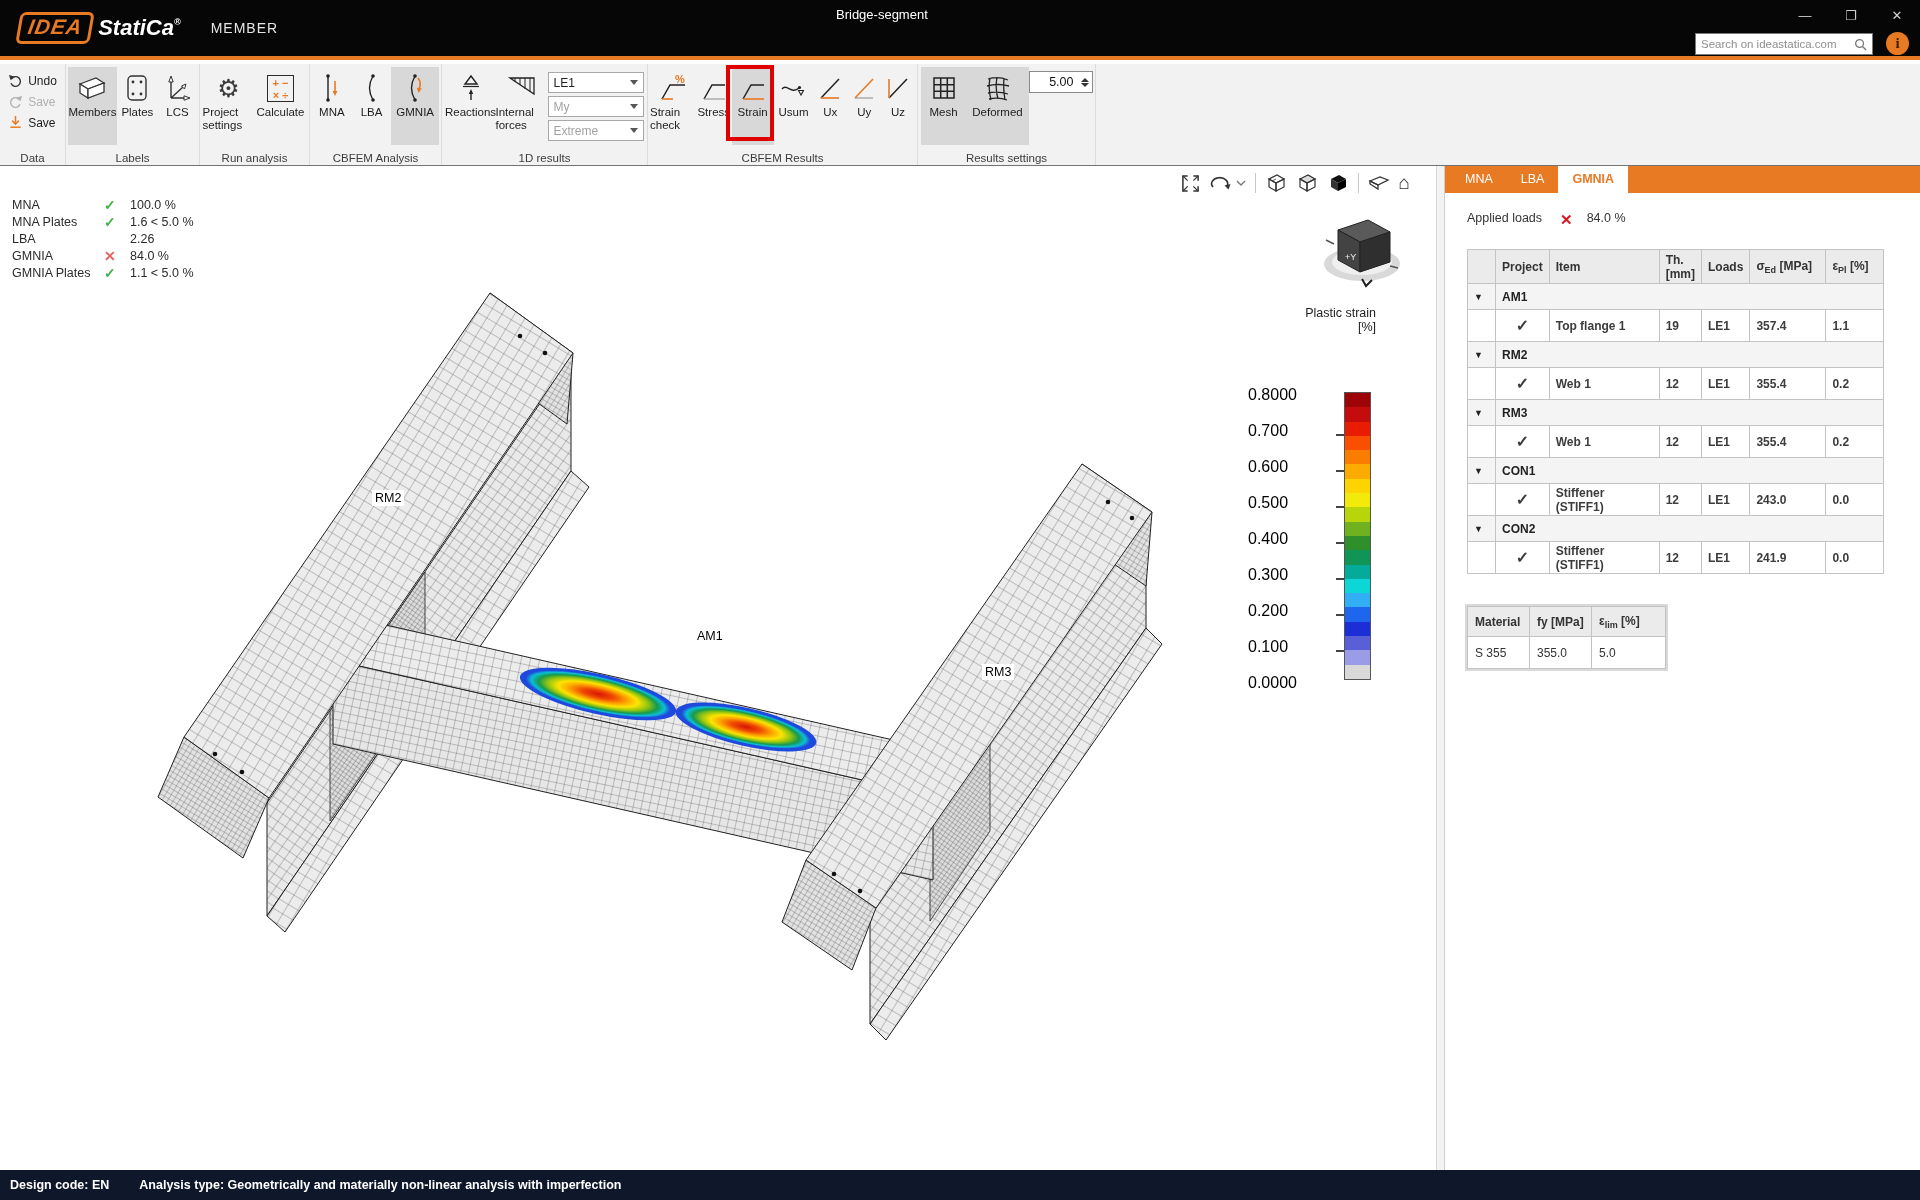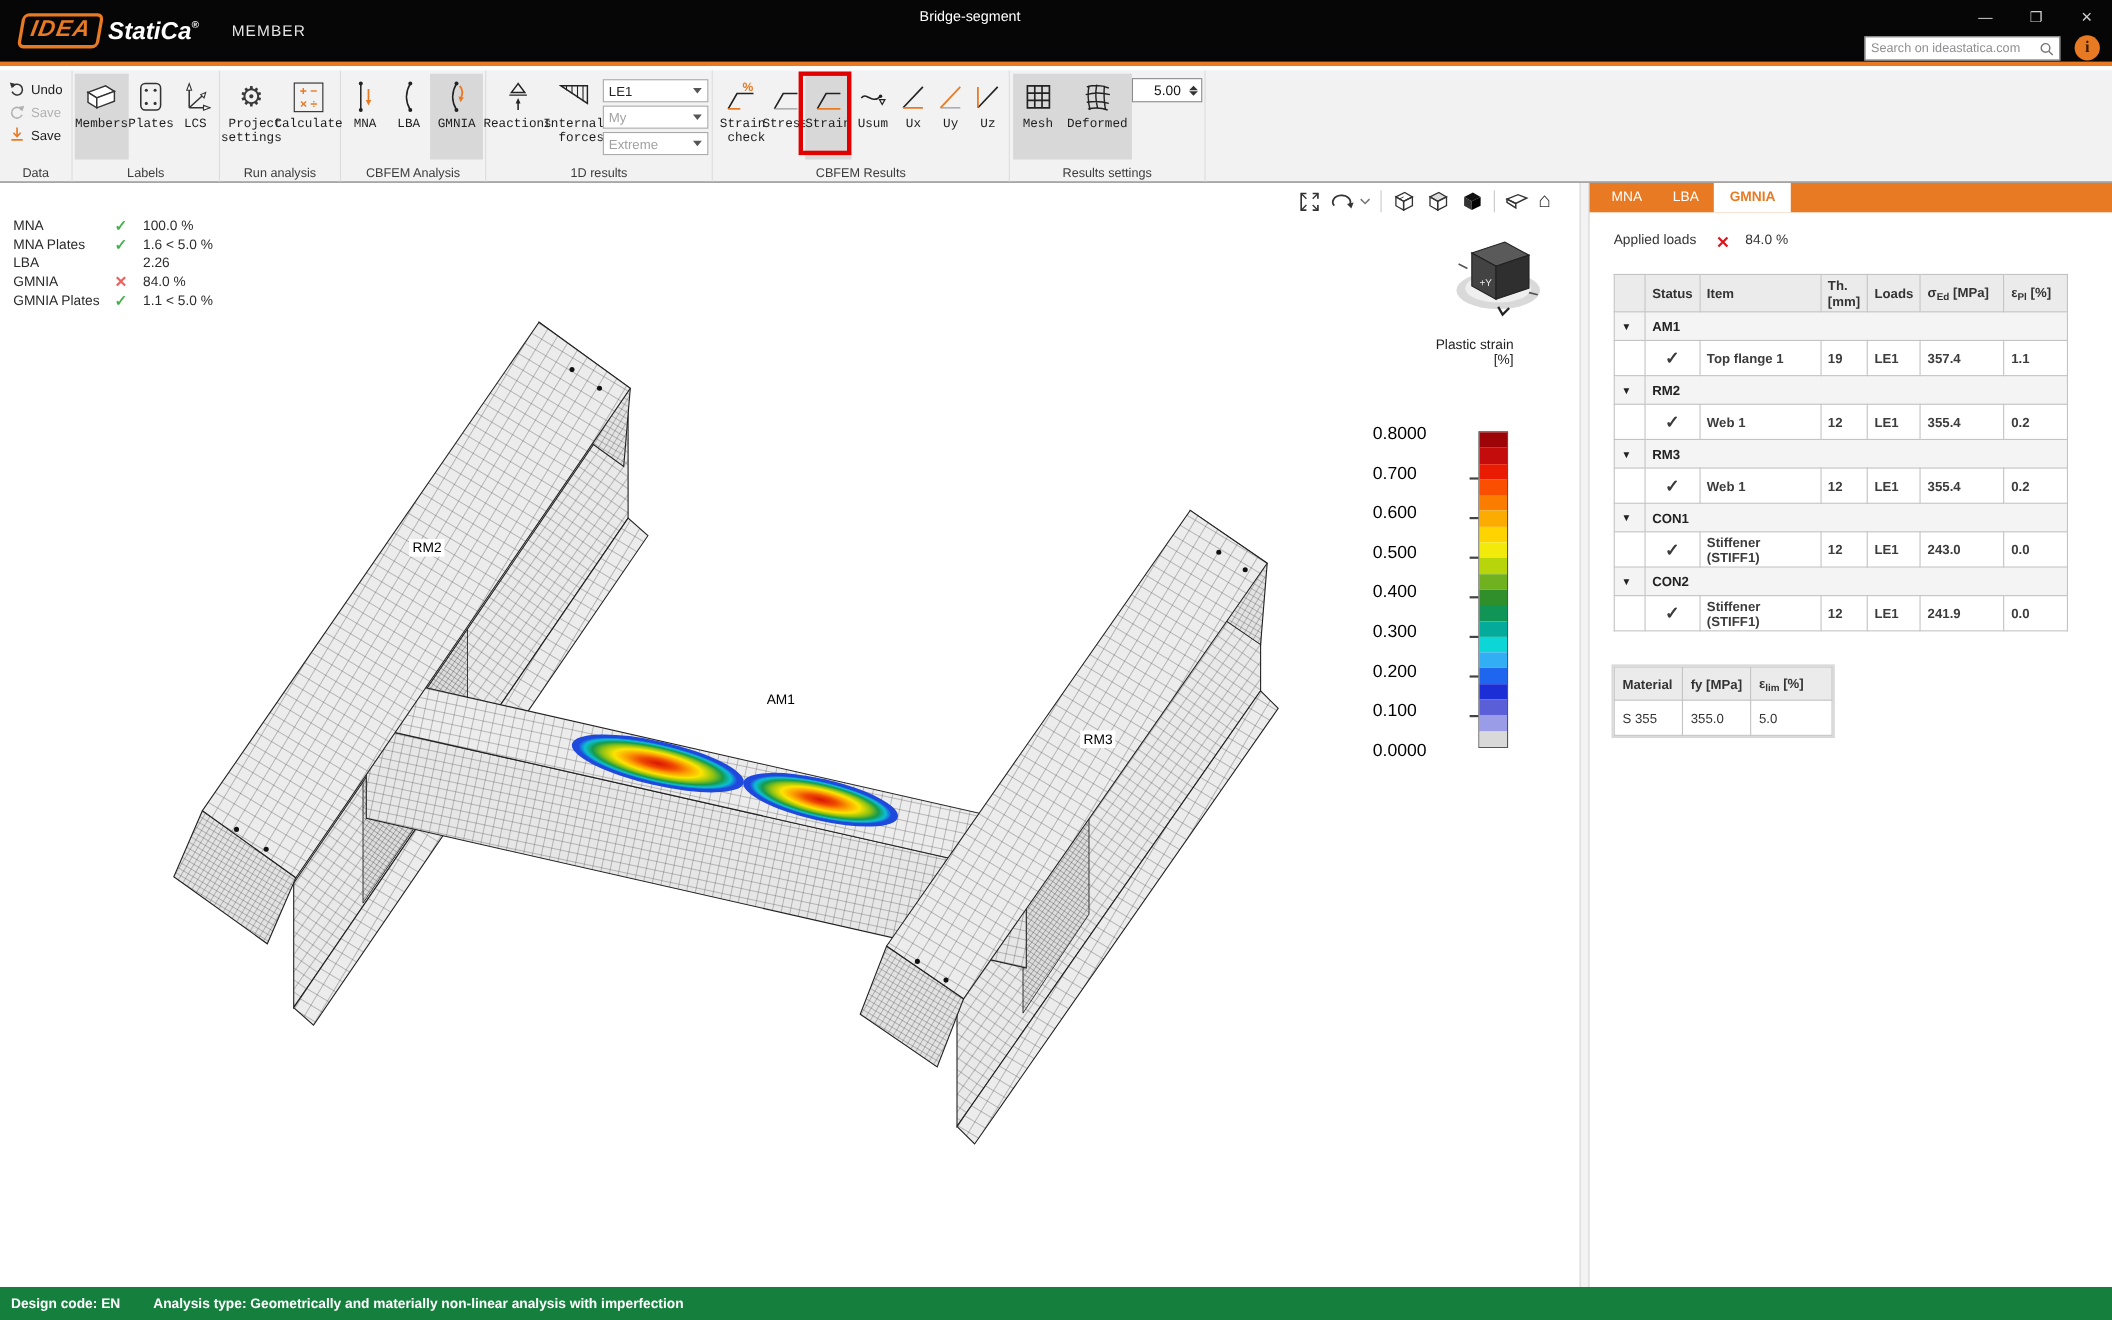--- a/index.html
+++ b/index.html
@@ -35,21 +35,21 @@
   .ribbon { position:absolute; left:0; top:64px; width:1920px; height:102px;
     background:#f2f2f2; border-bottom:1px solid #737373; display:flex; z-index:30; }
   .rgroup { position:relative; height:100%; border-right:1px solid #dcdcdc; padding:3px 2px 20px 2px;
     display:flex; align-items:flex-start; justify-content:center; }
   .rgroup-label { position:absolute; bottom:1px; left:0; right:0; text-align:center;
     font-size:11.5px; color:#3c3c3c; }
   .rbtn { display:flex; flex-direction:column; align-items:center; padding-top:3px;
     height:78px; cursor:default; }
   .rbtn.sel { background:#d8d8d8; }
   .ric { height:36px; display:flex; align-items:center; justify-content:center; }
-  .rlb { font-size:11.5px; color:#1d1d1d; text-align:right; line-height:1.15;font-family:Liberation Mono, monospace; }
+  .rlb { font-size:11.5px; color:#1d1d1d; text-align:left; line-height:1.15; }
   .small-actions { display:flex; flex-direction:column; gap:2px; padding-top:4px; }
   .sbtn { display:flex; align-items:center; gap:5px; height:19px; font-size:12px; color:#1d1d1d; }
   .sbtn.disabled { color:#b1b1b1; }
   .combo-col { display:flex; flex-direction:column; gap:3px; padding-top:5px; }
   .combo { width:96px; height:21px; border:1px solid #a9a9a9; background:#fff; font-size:12px;
     color:#222; display:flex; align-items:center; padding:0 5px; justify-content:space-between; }
   .combo.disabled { color:#a2a2a2; }
   .combo .chev { width:0; height:0; border-left:4px solid transparent; border-right:4px solid transparent;
     border-top:5px solid #555; }
   .spinner { width:64px; height:22px; border:1px solid #8a8a8a; background:#fff; margin-top:4px;
@@ -115,21 +115,21 @@
   .tri { font-size:9px; color:#333; }
   .checkcell { text-align:center; font-size:16px; font-weight:bold; color:#45b14d; }
 
   table.material { border-collapse:collapse; margin:32px 0 0 22px; font-size:12px; color:#333;
     outline:2px solid #d9d9d9; }
   table.material td, table.material th { border:1px solid #c3c3c3; padding:0 7px; }
   table.material th { background:#ebebeb; font-weight:bold; text-align:left; height:30px; }
   table.material td { height:32px;margin-left:36px; }
 
   
-  .statusbar { position:absolute; left:0; bottom:0; width:1920px; height:30px; background:#15803d;
+  .statusbar { position:absolute; left:0; bottom:0; width:1920px; height:30px; background:#0f172a;
     color:#fff; display:flex; align-items:center; font-size:12.5px; font-weight:600; }
   .statusbar .sb1 { margin-left:10px; }
   .statusbar .sb2 { margin-left:30px; }
 </style>
 </head>
 <body>
 
 <div class="titlebar">
   <div class="brand">
     <div class="idea-box"><span>IDEA</span></div>
@@ -650,21 +650,21 @@
   <div class="applied">
     <span>Applied loads</span>
     <span class="mark fail-strong">✕</span>
     <span>84.0 %</span>
   </div>
 
   <table class="results">
     <thead>
       <tr>
         <th style="width:28px;"></th>
-        <th style="width:48px;">Status</th>
+        <th style="width:48px;">Project</th>
         <th style="width:110px;">Item</th>
         <th style="width:42px;"><span>Th.</span><br><span>[mm]</span></th>
         <th style="width:44px;">Loads</th>
         <th style="width:76px;"><span>σ</span><span class="sub">Ed</span> <span>[MPa]</span></th>
         <th style="width:58px;"><span>ε</span><span class="sub">Pl</span> <span>[%]</span></th>
       </tr>
     </thead>
     <tbody>
       <tr class="group-row">
         <td class="tri">▼</td>

